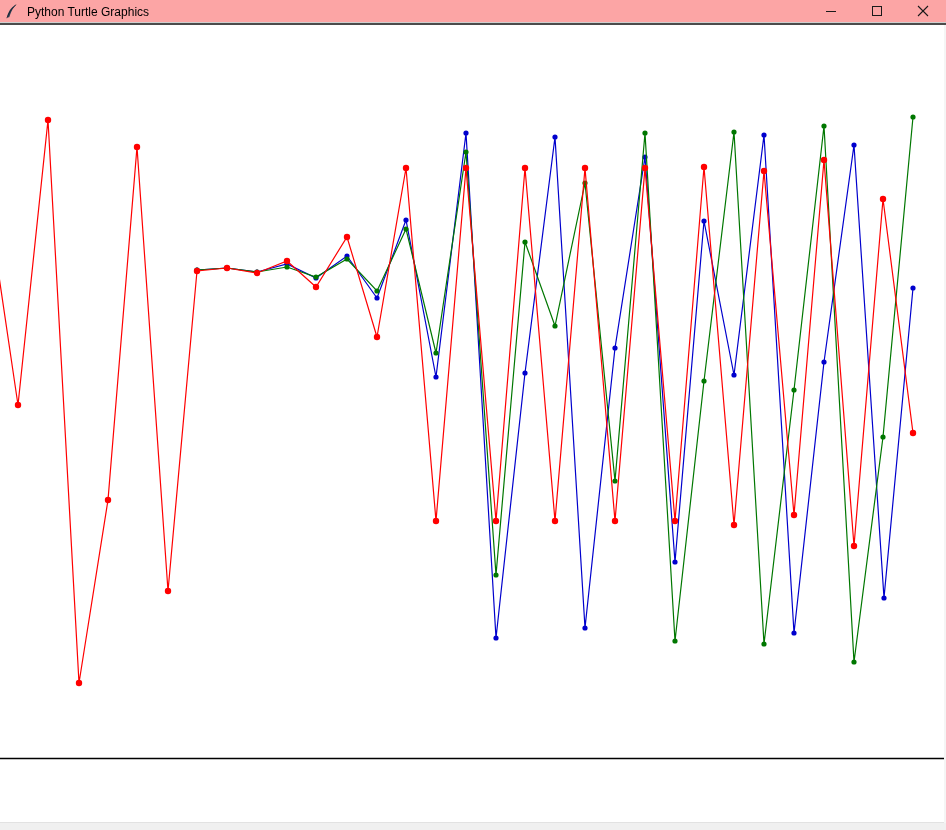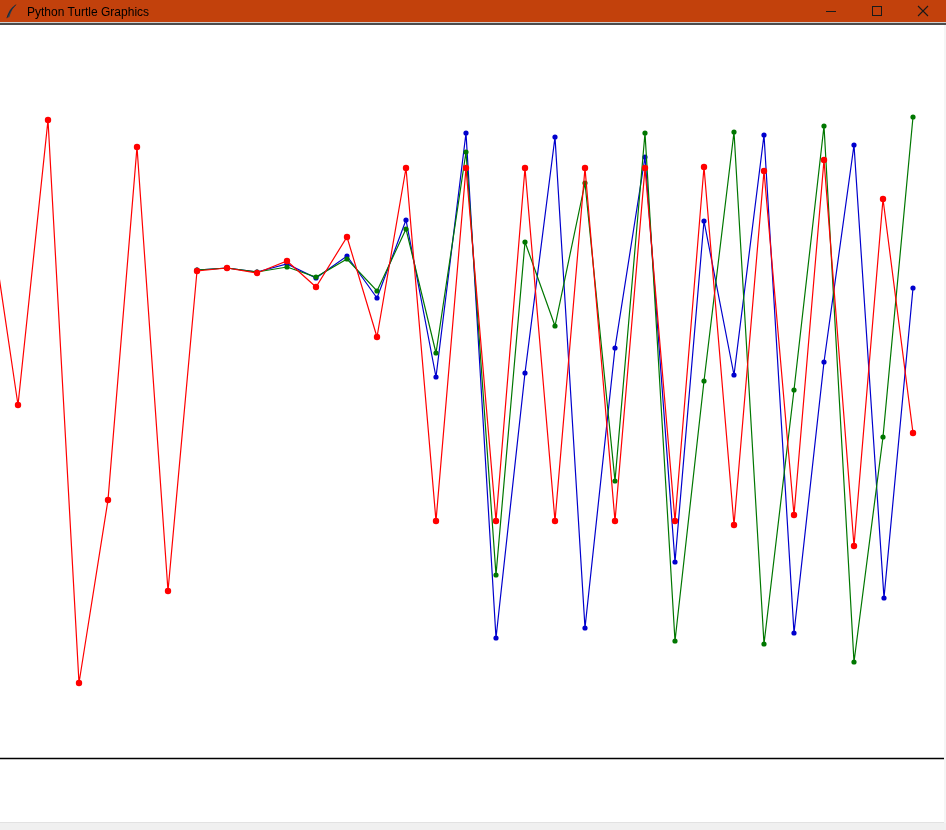--- a/index.html
+++ b/index.html
@@ -6,21 +6,21 @@
   #window{
     position:relative;
     width:946px;height:830px;
     background:#ffffff;
     overflow:hidden;
     font-family:"Liberation Sans", sans-serif;
   }
   
   #titlebar{
     position:absolute;top:0;left:0;width:946px;height:22px;
-    background:#c2410c;z-index:10;
+    background:#fca5a5;z-index:10;
     display:flex;align-items:center;
   }
   #titlebar-border-light{
     position:absolute;top:22px;left:0;width:946px;height:1px;
     background:#cfcfcf;z-index:10;
   }
   #titlebar-border-dark{
     position:absolute;top:23px;left:0;width:946px;height:2px;
     background:#4b4b4b;z-index:10;
   }

